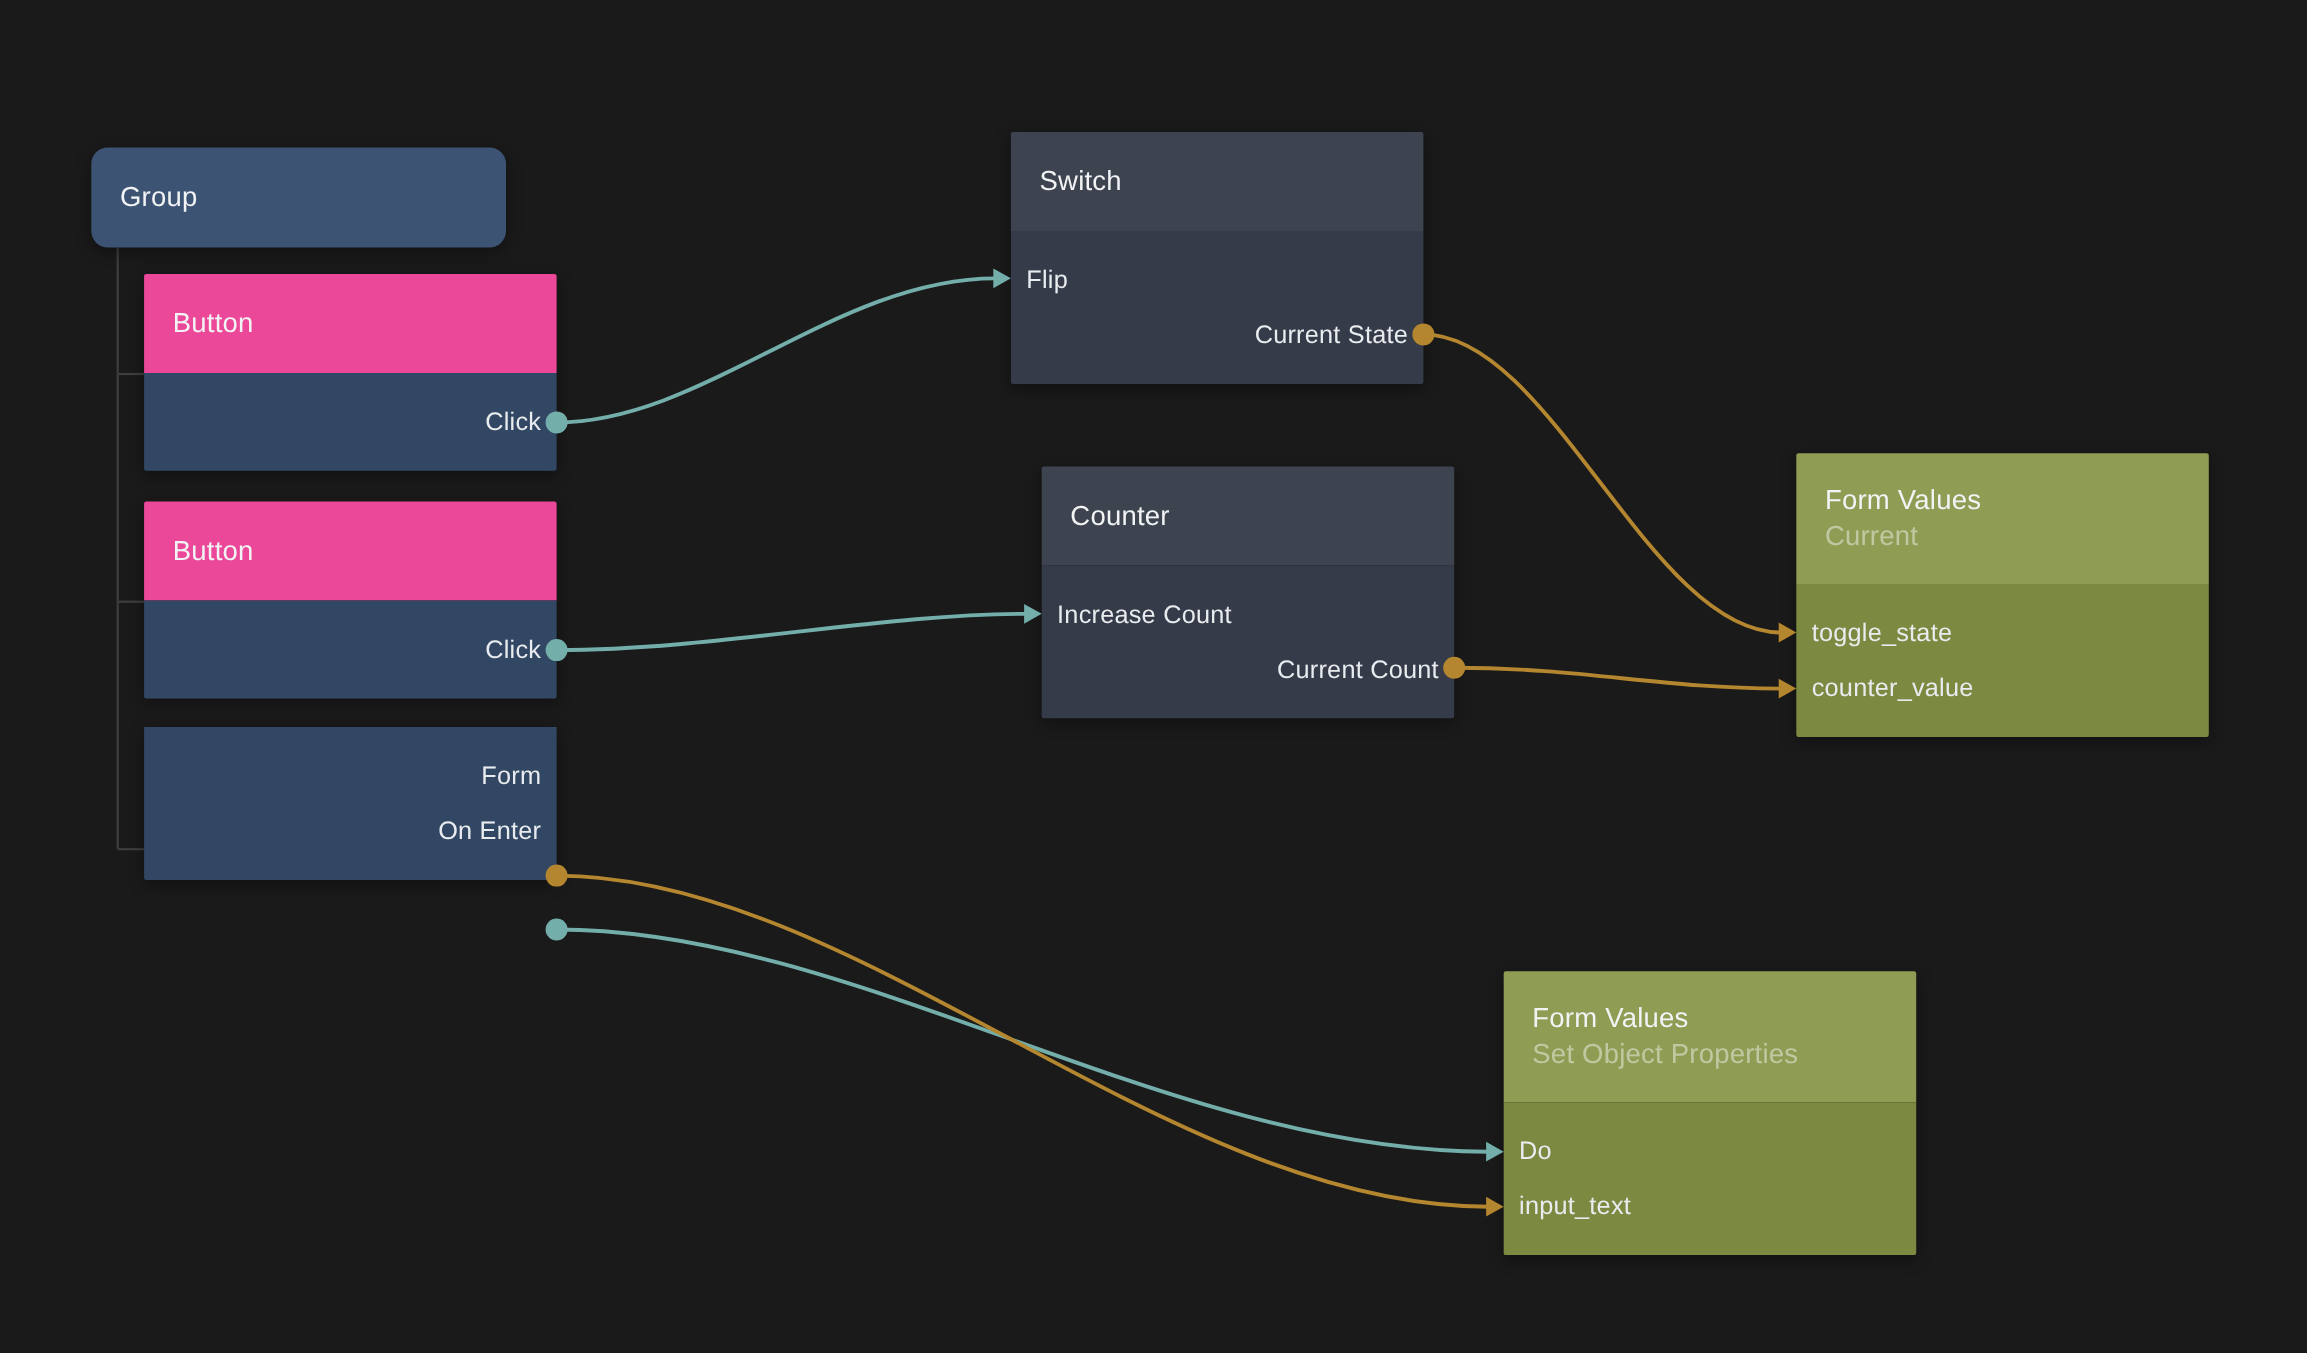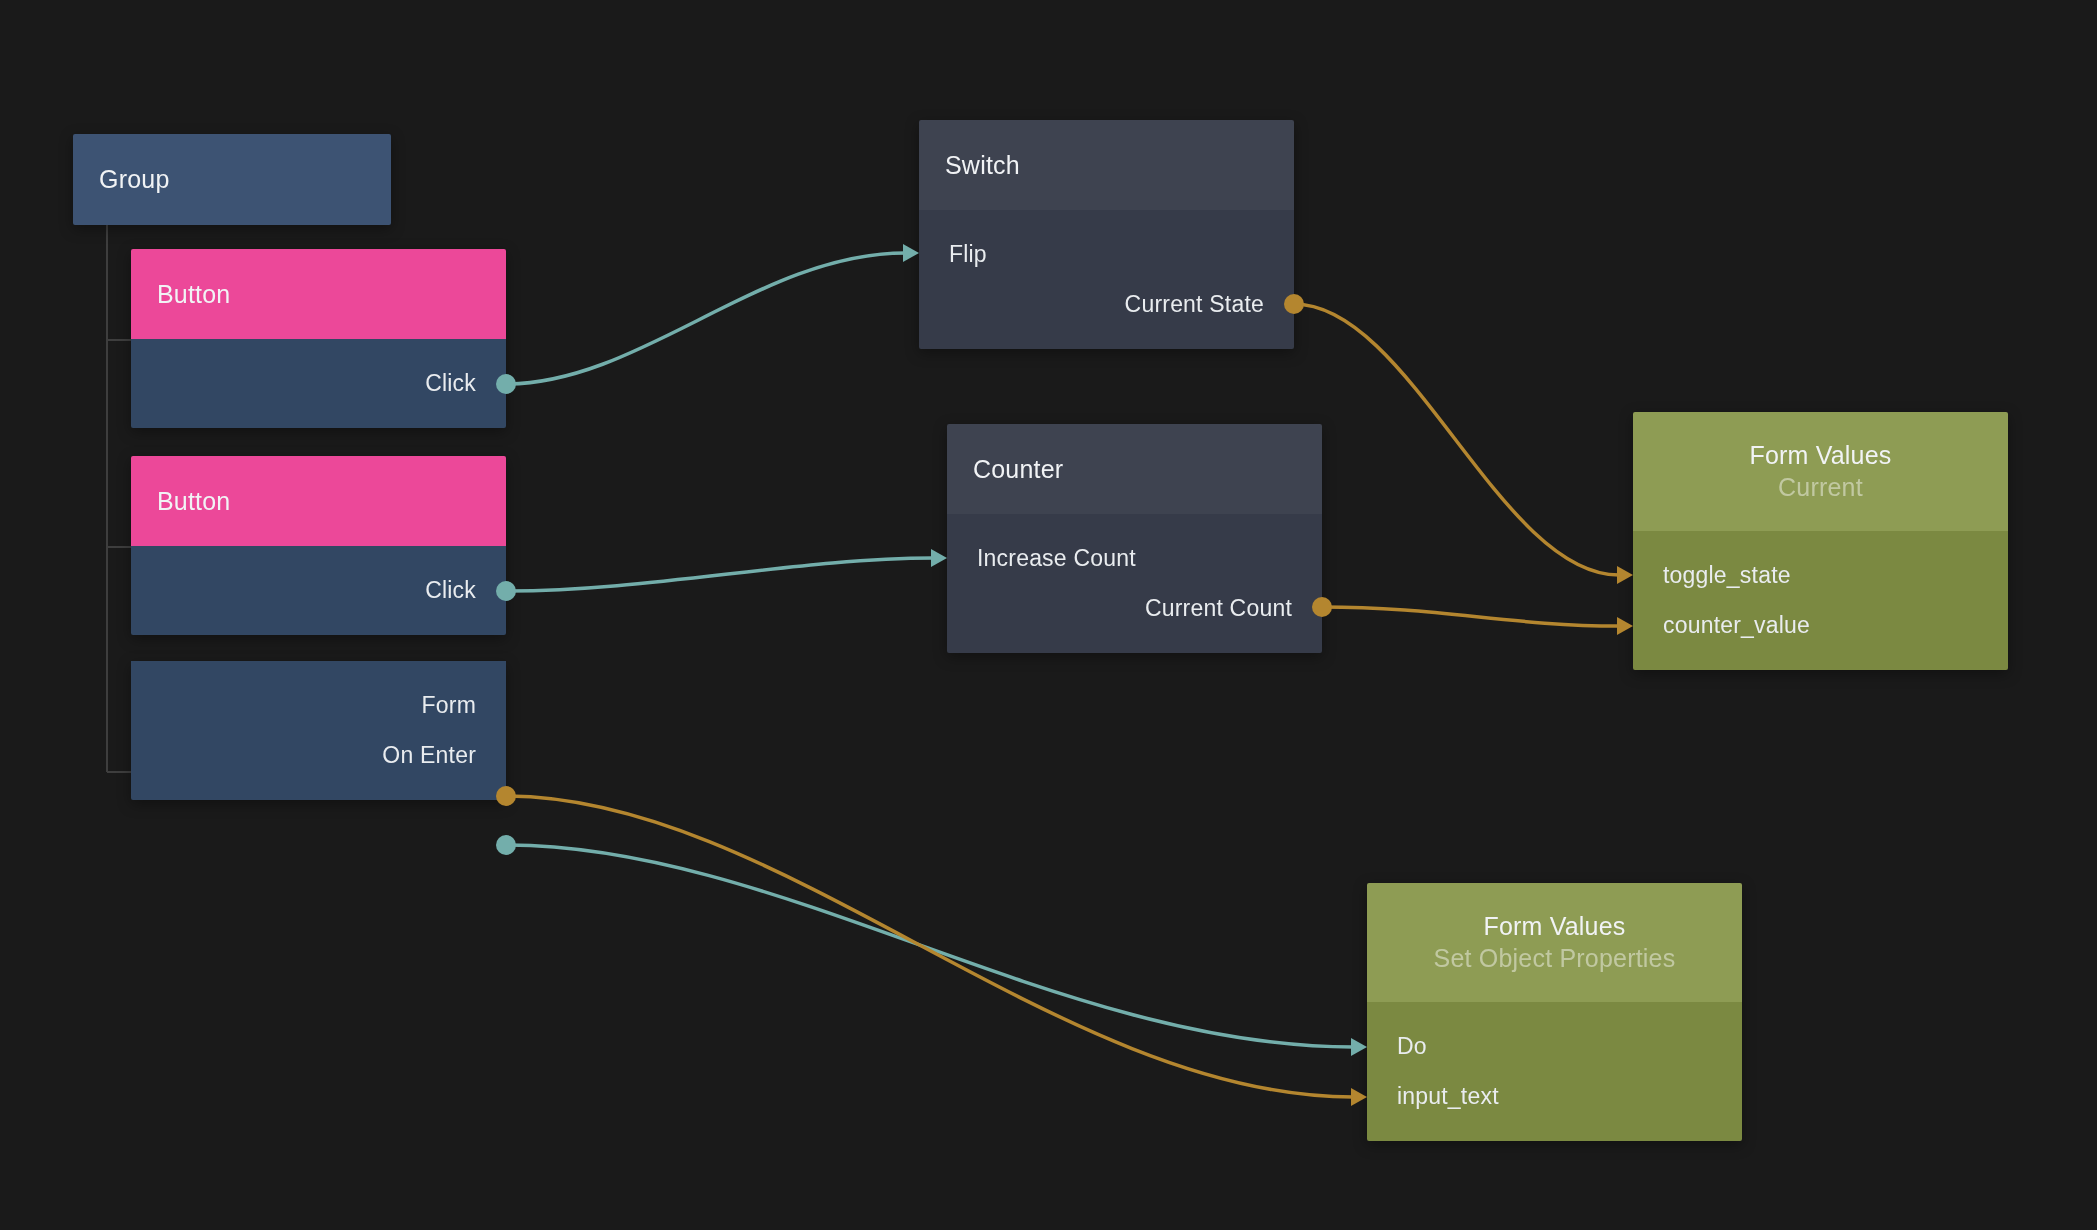--- a/index.html
+++ b/index.html
@@ -24,21 +24,21 @@
   .node-header{
     height:90px;
     display:flex;
     align-items:center;
     padding:0 26px;
     border-radius:2px 2px 0 0;
   }
   .two-line .node-header{
     height:119px;
     flex-direction:column;
-    align-items:center;
+    align-items:flex-start;
     justify-content:center;
     gap:3px;
   }
   .node-title{
     font-size:25px;
     color:#f1f3f5;
     letter-spacing:0.2px;
     white-space:nowrap;
   }
   .node-subtitle{
@@ -48,21 +48,21 @@
     white-space:nowrap;
   }
   .node-body{
     padding:19px 0 20px;
     border-radius:0 0 2px 2px;
   }
   .row{
     height:50px;
     display:flex;
     align-items:center;
-    padding:0 30px;
+    padding:0 14px;
   }
   .row.out{justify-content:flex-end;}
   .plabel{
     font-size:23px;
     color:#e9ecef;
     letter-spacing:0.2px;
     white-space:nowrap;
   }
 
   
@@ -94,21 +94,21 @@
 
 <div id="canvas">
 
   <svg id="underlay" class="layer" width="2097" height="1230">
     <path class="tree" d="M107 225 L107 772"></path>
     <path class="tree" d="M107 340 L131 340"></path>
     <path class="tree" d="M107 547 L131 547"></path>
     <path class="tree" d="M107 772 L131 772"></path>
   </svg>
 
-  <div class="node group-node" style="left:73px;top:134px;width:318px;height:91px;">
+  <div class="node group-node" style="left:83px;top:134px;width:377px;height:91px;border-radius:15px;">
     <span class="node-title">Group</span>
   </div>
 
   <div class="node blue" style="left:131px;top:249px;width:375px;">
     <div class="node-header">
       <span class="node-title">Button</span>
     </div>
     <div class="node-body">
       <div class="row out">
         <span class="plabel">Click</span>

